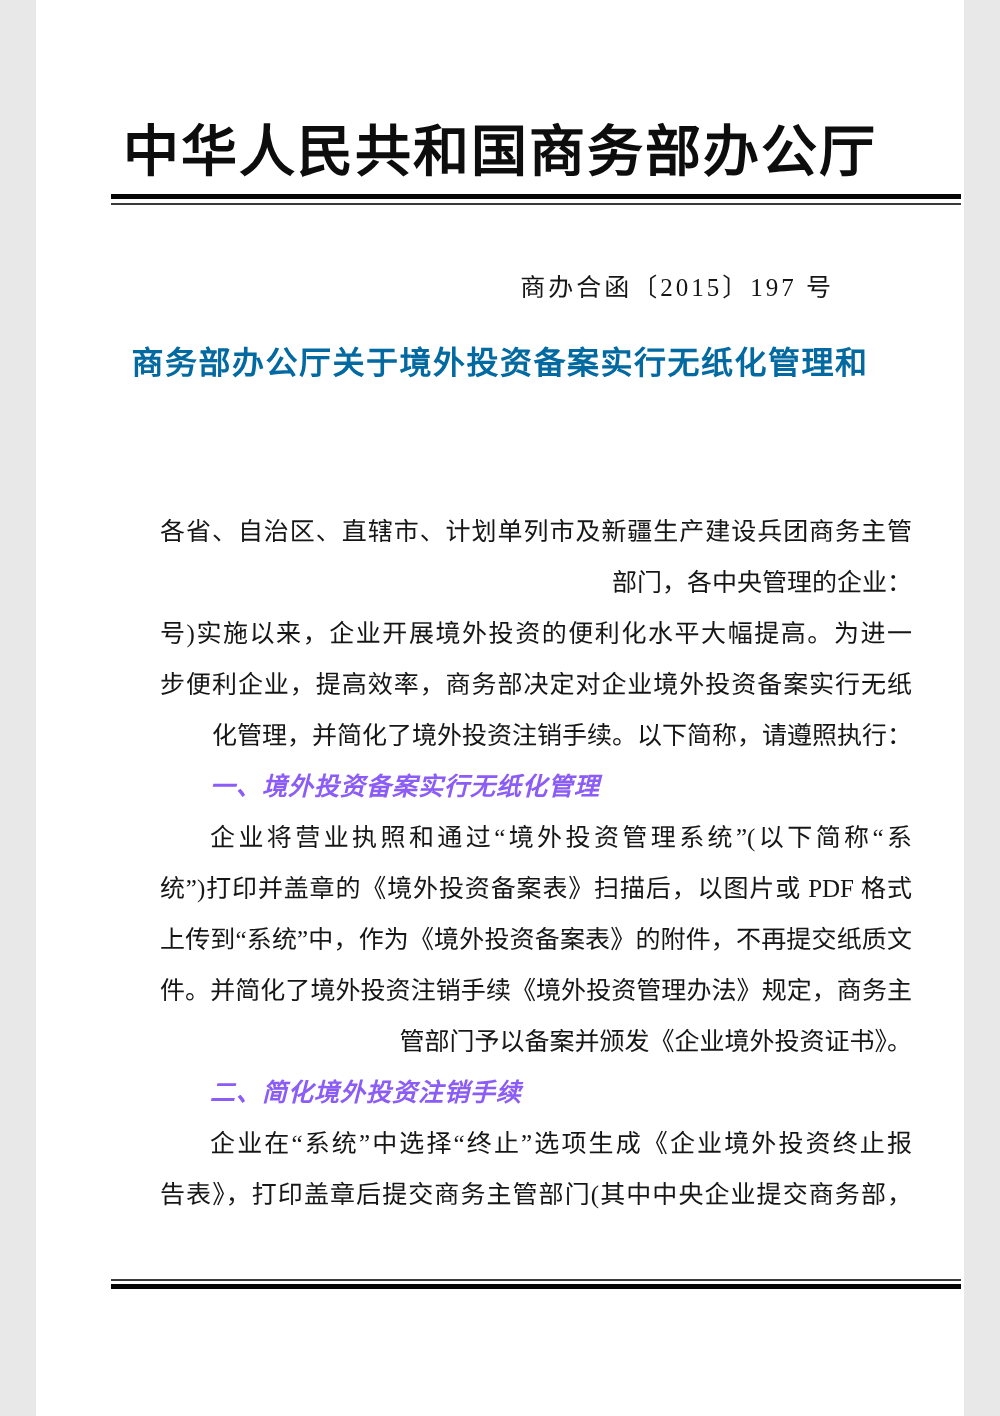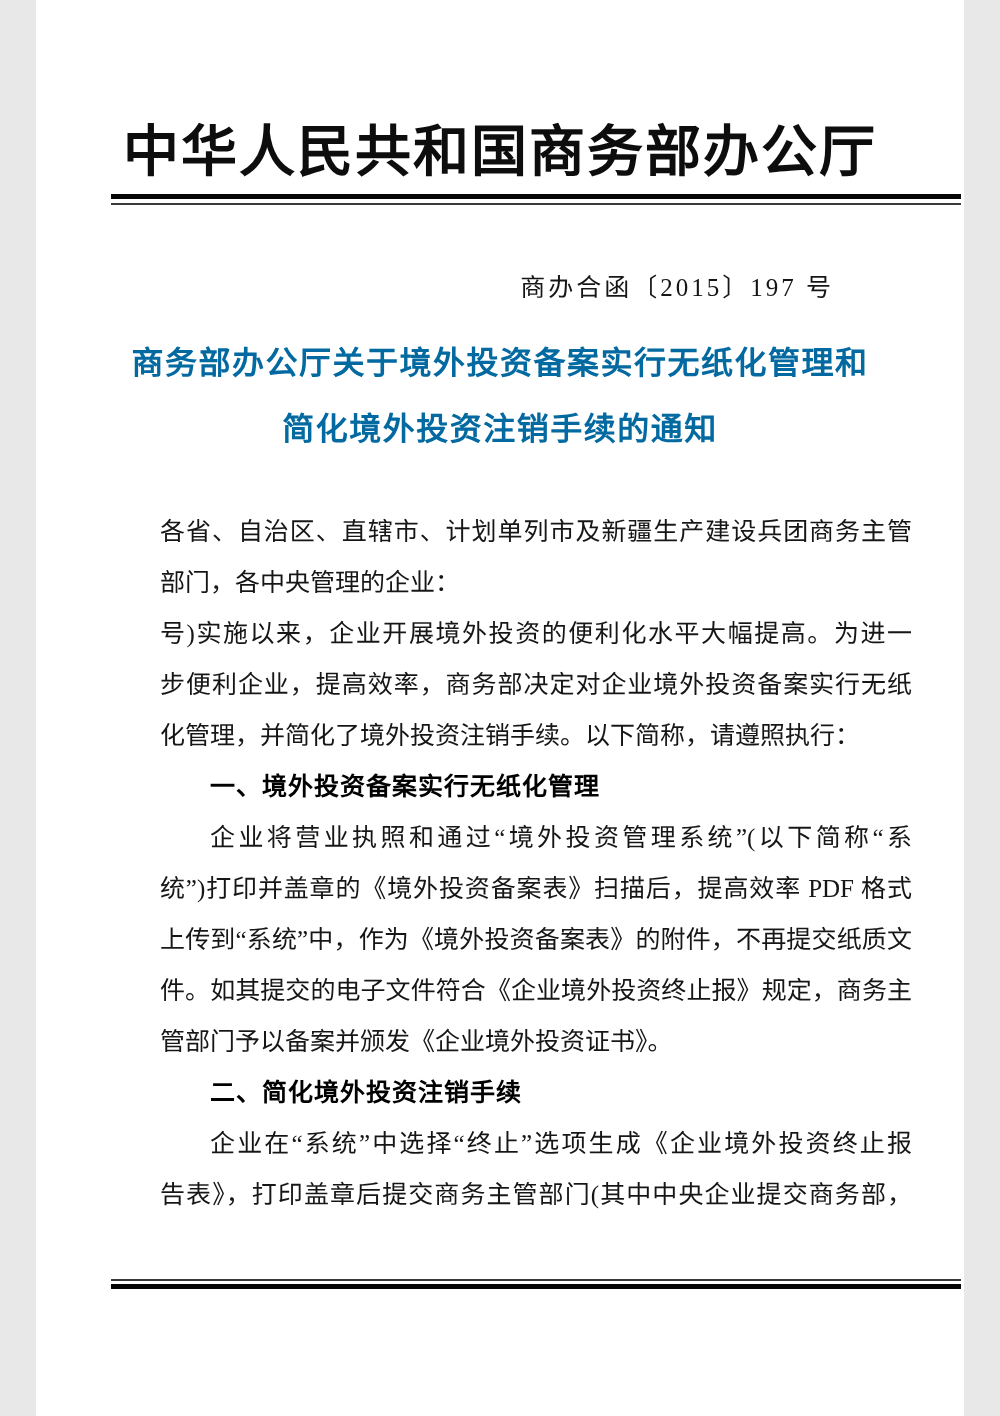--- a/index.html
+++ b/index.html
@@ -73,27 +73,28 @@
   .ln {
     height: 51px;
     line-height: 51px;
     overflow: hidden;
   }
   .ln.j {
     text-align: justify;
     text-align-last: justify;
   }
   .ln.ind { padding-left: 50px; }
-  .ln.p { text-align: left; }
+  .ln.p { text-align: right; }
   .ln.h {
     font-family: "Liberation Sans", "DejaVu Sans", sans-serif;
     font-weight: 700;
     padding-left: 50px;
     letter-spacing: 1px;
-    color: #000000;
+    color: #8b5cf6;
+    font-style: italic;
   }
   
   .rule-bottom {
     position: absolute;
     top: 1279px;
     left: 75px;
     width: 850px;
   }
   .rule-bottom .thin  { height: 2px; background: #3a3a3a; }
   .rule-bottom .thick { height: 5px; background: #050505; margin-top: 3px; }
@@ -107,34 +108,33 @@
 
   <div class="rule-top">
     <div class="thick"></div>
     <div class="thin"></div>
   </div>
 
   <div class="doc-number">商办合函〔2015〕197 号</div>
 
   <div class="doc-title">
     <div>商务部办公厅关于境外投资备案实行无纸化管理和</div>
-    <div>简化境外投资注销手续的通知</div>
   </div>
 
   <div class="body-text" id="body-lines">
       <div class="ln j">各省、自治区、直辖市、计划单列市及新疆生产建设兵团商务主管</div>
       <div class="ln p">部门，各中央管理的企业：</div>
       <div class="ln j">号)实施以来，企业开展境外投资的便利化水平大幅提高。为进一</div>
       <div class="ln j">步便利企业，提高效率，商务部决定对企业境外投资备案实行无纸</div>
       <div class="ln p">化管理，并简化了境外投资注销手续。以下简称，请遵照执行：</div>
       <div class="ln h">一、境外投资备案实行无纸化管理</div>
       <div class="ln ind j">企业将营业执照和通过“境外投资管理系统”(以下简称“系</div>
-      <div class="ln j">统”)打印并盖章的《境外投资备案表》扫描后，提高效率 PDF 格式</div>
+      <div class="ln j">统”)打印并盖章的《境外投资备案表》扫描后，以图片或 PDF 格式</div>
       <div class="ln j">上传到“系统”中，作为《境外投资备案表》的附件，不再提交纸质文</div>
-      <div class="ln j">件。如其提交的电子文件符合《企业境外投资终止报》规定，商务主</div>
+      <div class="ln j">件。并简化了境外投资注销手续《境外投资管理办法》规定，商务主</div>
       <div class="ln p">管部门予以备案并颁发《企业境外投资证书》。</div>
       <div class="ln h">二、简化境外投资注销手续</div>
       <div class="ln ind j">企业在“系统”中选择“终止”选项生成《企业境外投资终止报</div>
       <div class="ln j">告表》，打印盖章后提交商务主管部门(其中中央企业提交商务部，</div>
     </div>
 
   <div class="rule-bottom">
     <div class="thin"></div>
     <div class="thick"></div>
   </div>

